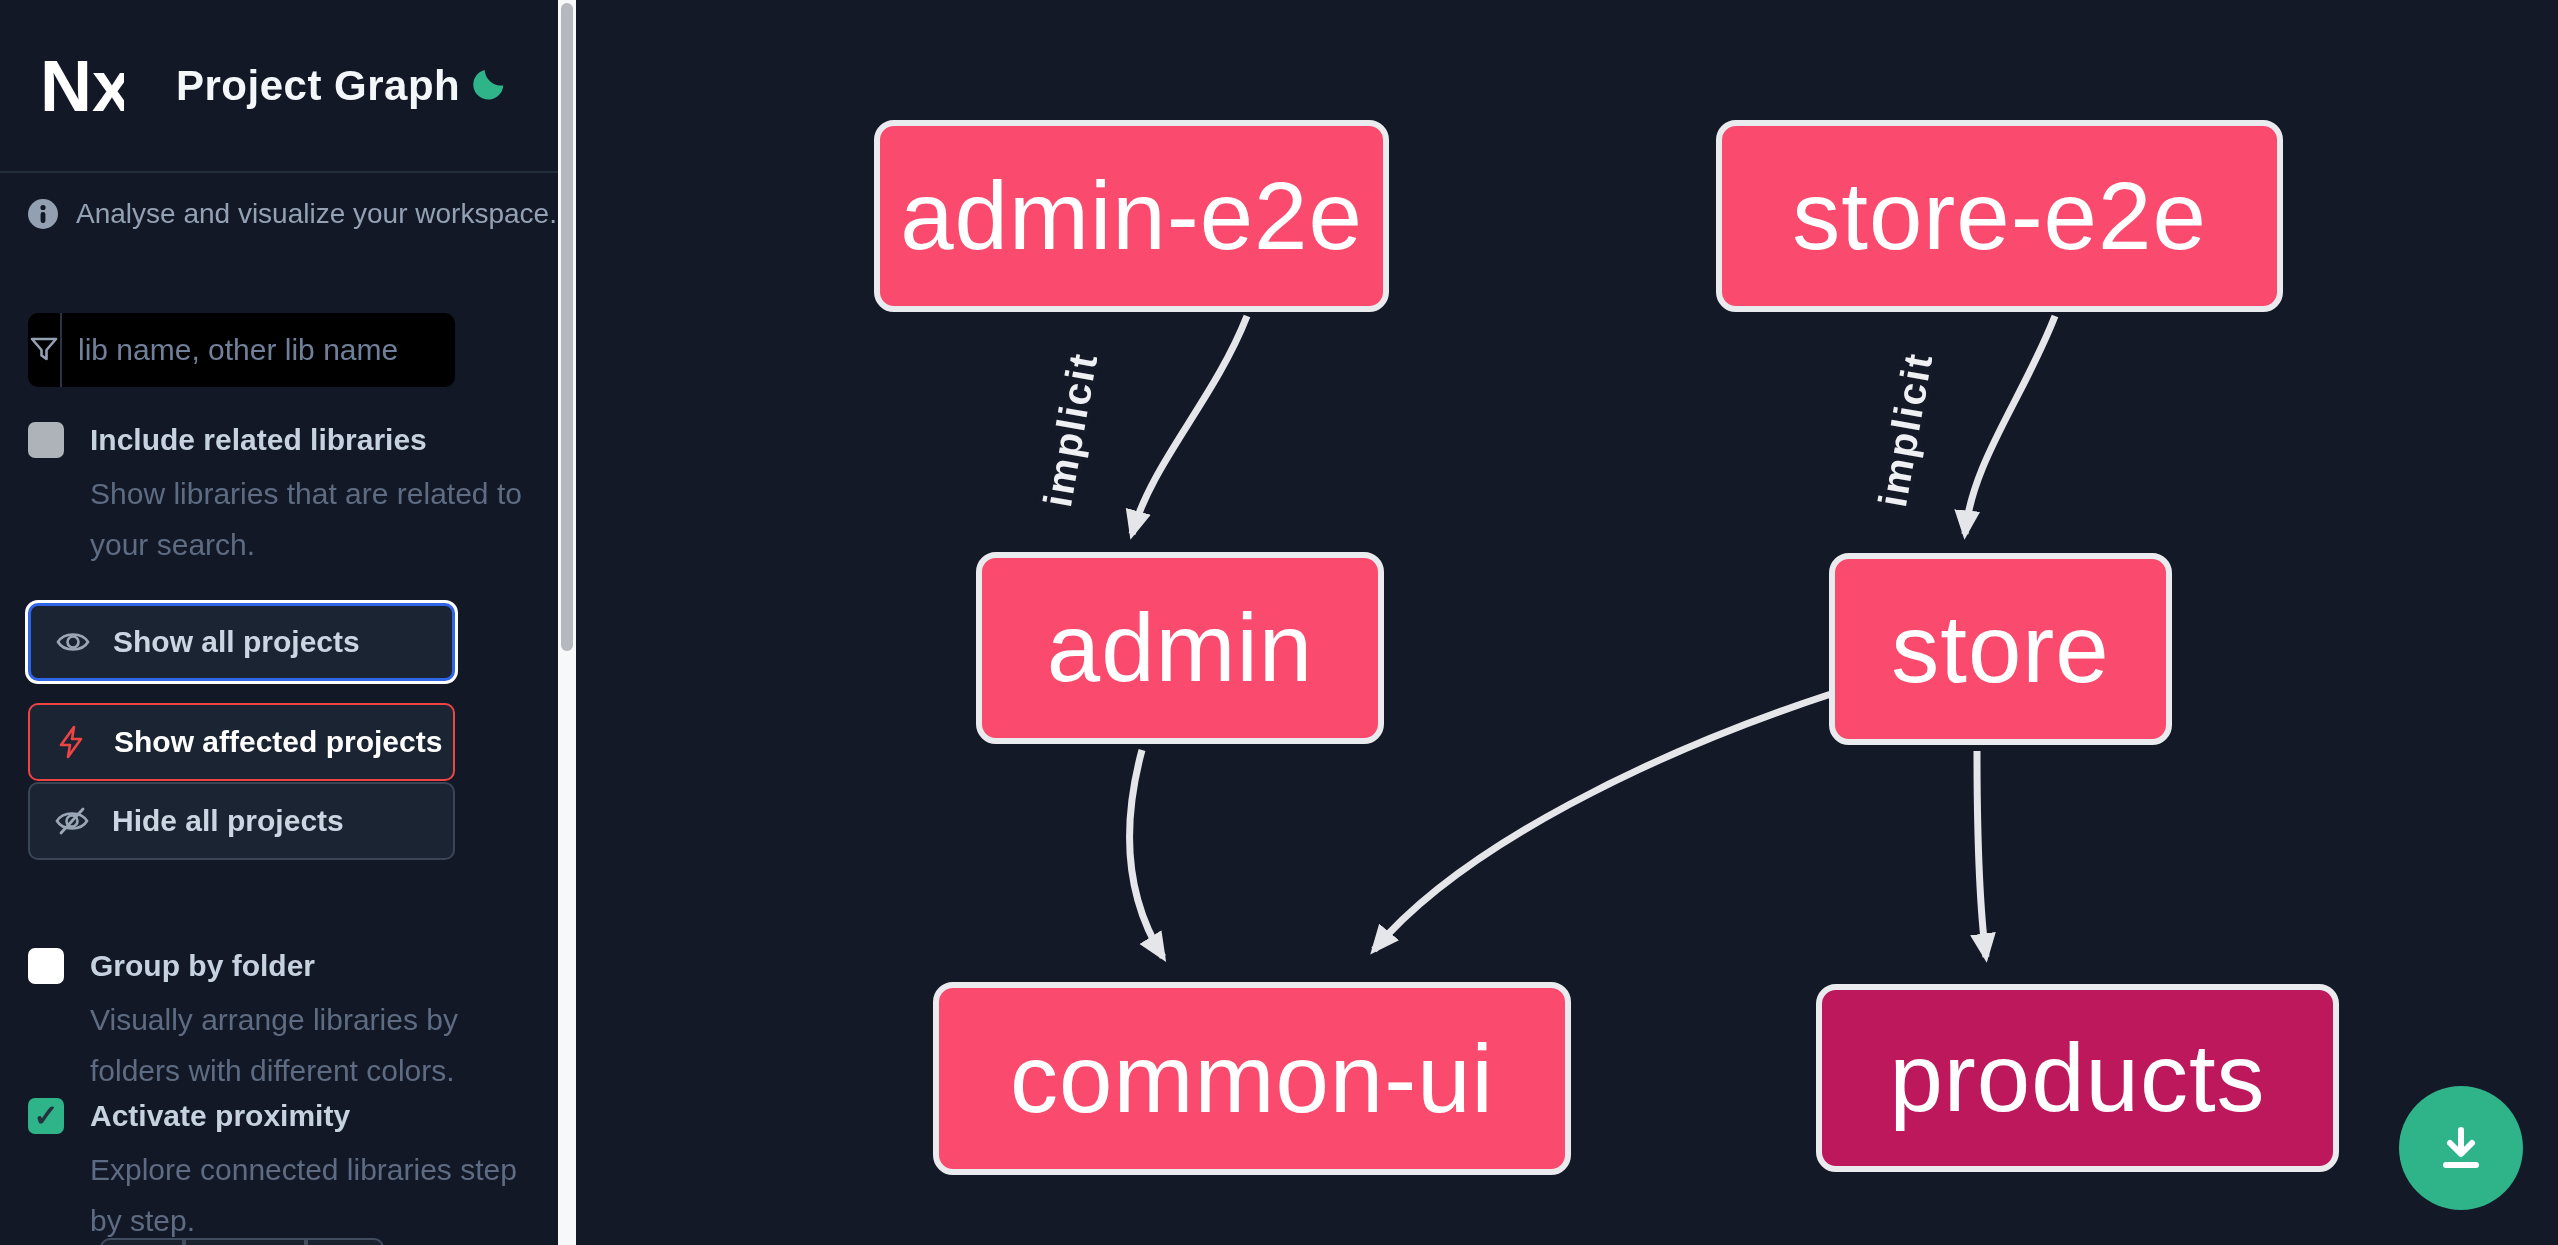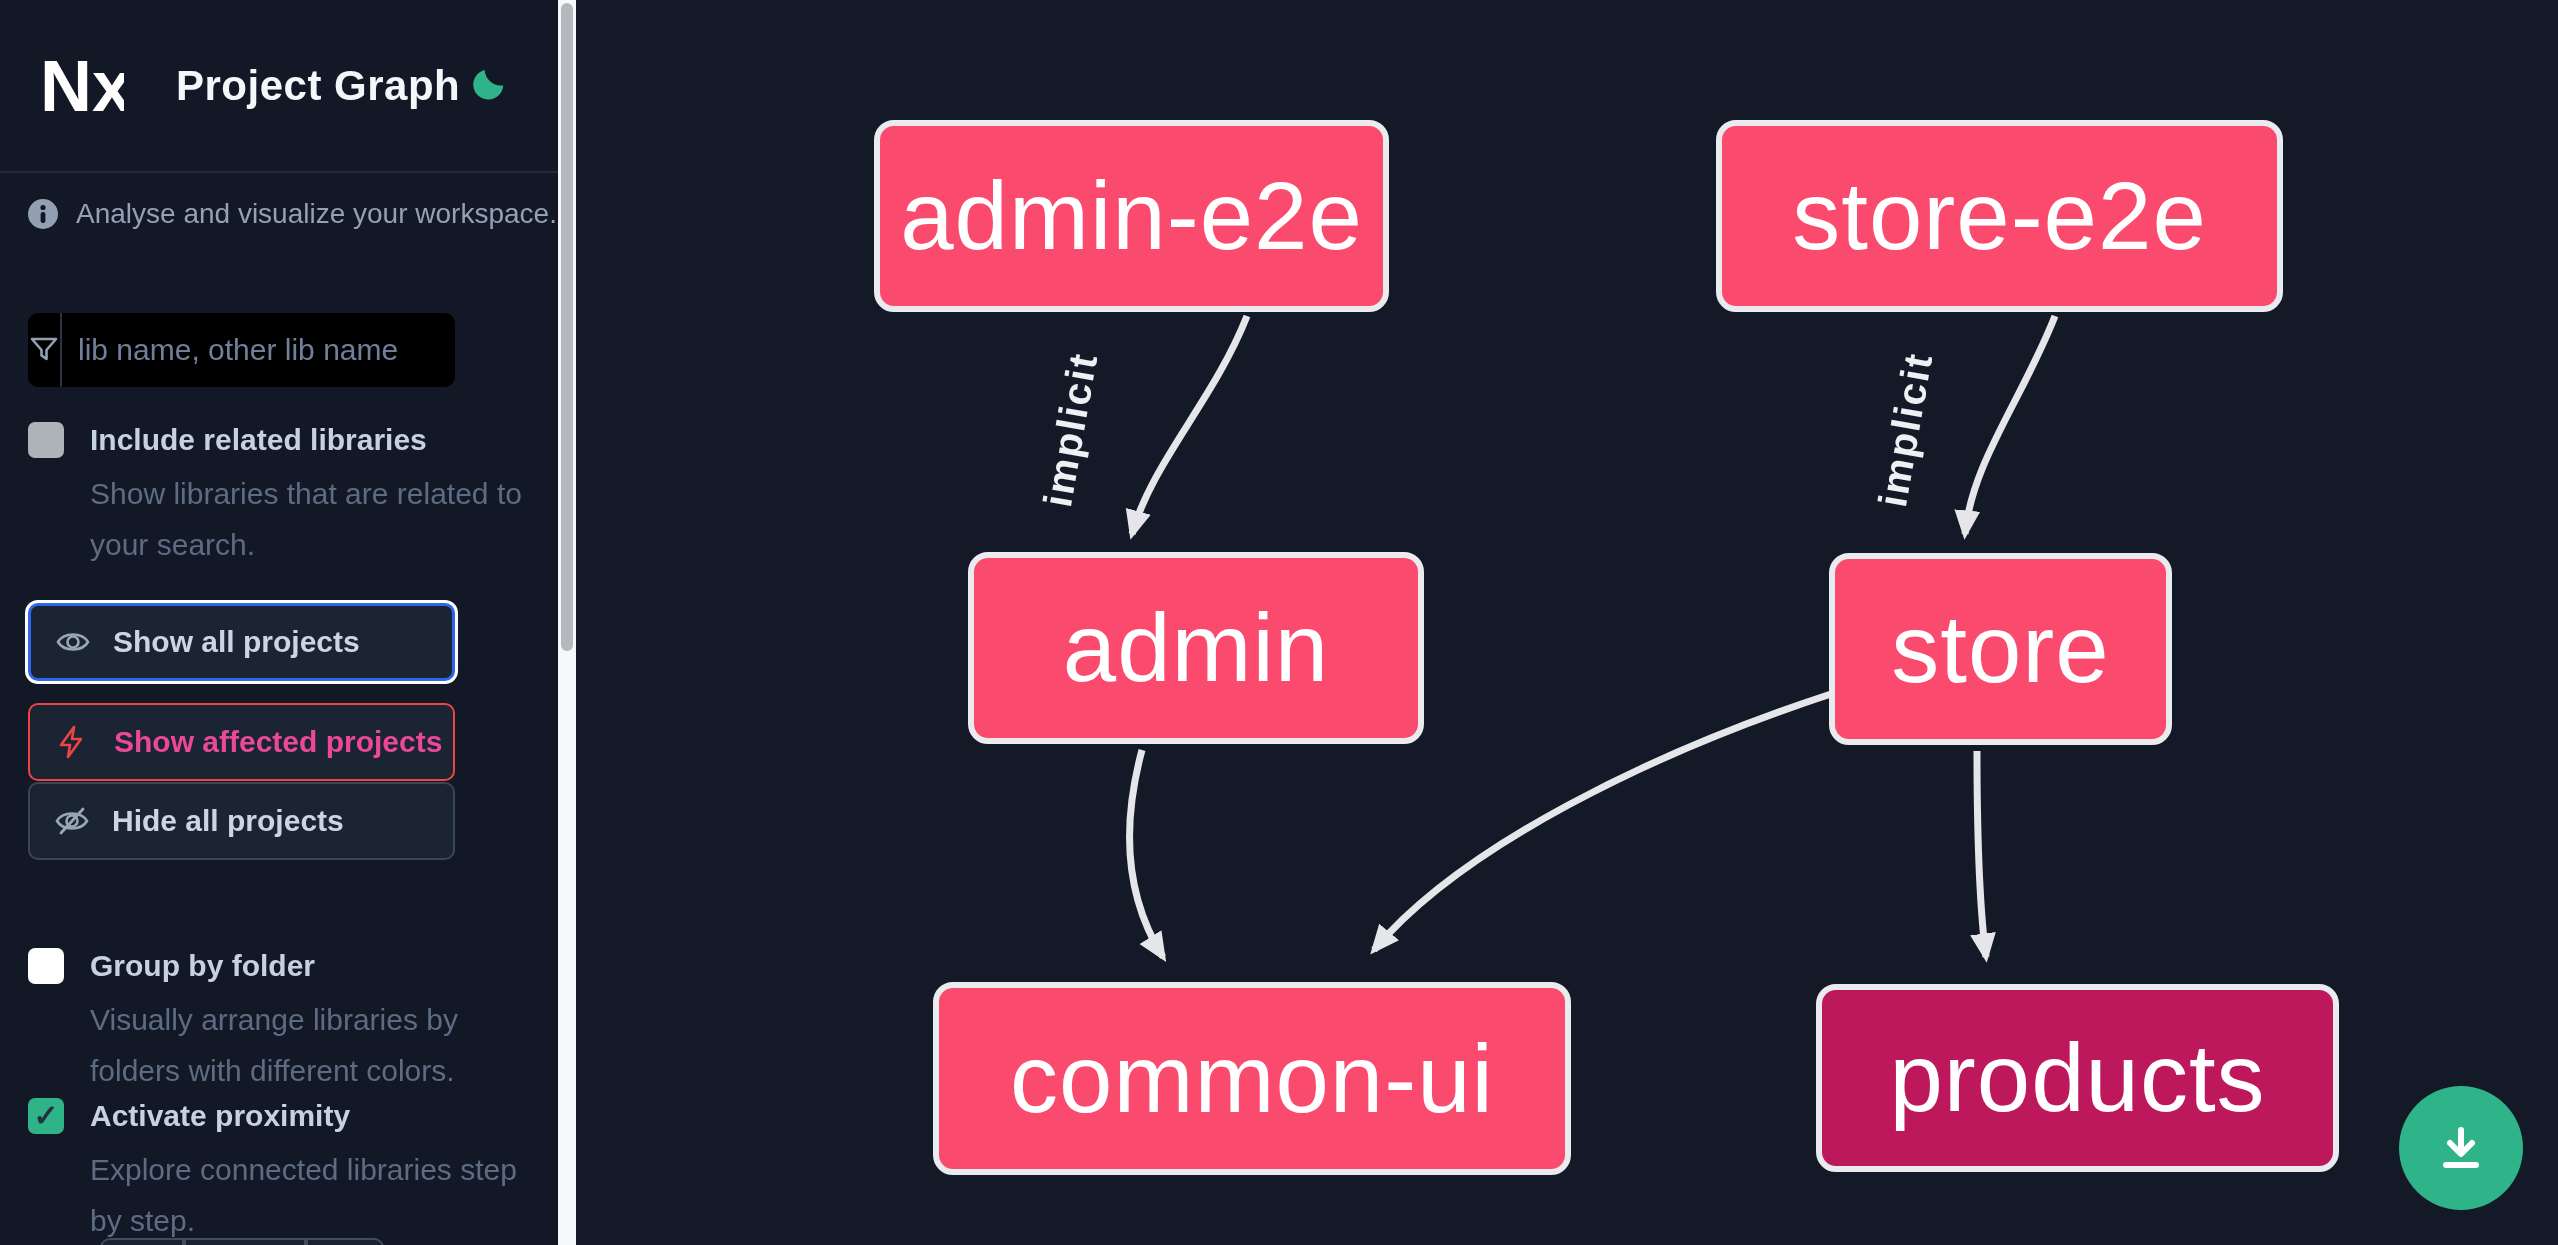--- a/index.html
+++ b/index.html
@@ -33,21 +33,21 @@
   .cb.muted { background:#aeb2b9; }
   .cb.checked { background:#2eb488; }
   .cb.checked::after { content:"✓"; color:#25313f; font-size:30px; font-weight:bold; line-height:1; }
   .opt-label { font-size:30px; font-weight:bold; color:#c7d2e0; line-height:40px; }
   .opt-desc { font-size:30px; color:#5d6c82; line-height:51px; margin-top:8px; width:432px; }
 
   .sb-btn { position:absolute; left:28px; width:427px; height:78px; border-radius:10px; background:#1b2433;
             display:flex; align-items:center; gap:22px; padding-left:24px; cursor:pointer;
             font-size:30px; font-weight:bold; color:#ccd6e2; border:2px solid #3a4556; }
   .btn-show-all { top:603px; border:3px solid #2f66e8; box-shadow:0 0 0 3px #ffffff; }
-  .btn-affected { top:703px; border:2px solid #ef4444; color:#ec4899;gap:24px; }
+  .btn-affected { top:703px; border:2px solid #ef4444; color:#ffffff;gap:24px; }
   .btn-hide { top:782px; }
   .sb-btn svg { width:36px; height:36px; flex:0 0 36px; }
 
   .stepper { position:absolute; left:100px; top:1238px; display:flex; }
   .stepper .seg { height:44px; background:#1a2230; border:2px solid #414c5e; border-bottom:none; }
   .seg1 { width:84px; border-radius:10px 0 0 0; }
   .seg2 { width:122px; border-left:none; }
   .seg3 { width:78px; border-left:none; border-radius:0 10px 0 0; }
 
   
@@ -56,21 +56,21 @@
 
   
   .graph { position:absolute; left:576px; top:0; width:1982px; height:1245px; background:#141927; }
   .graph svg.edges { position:absolute; left:0; top:0; }
   .node { position:absolute; display:flex; align-items:center; justify-content:center;
           border:6px solid #e9ebee; border-radius:20px; background:#fa4a6e; color:#ffffff;
           font-size:96px; letter-spacing:1px; cursor:pointer; }
   .node.gray { background:#be185d; }
   .n-admin-e2e { left:298px; top:120px; width:515px; height:192px; }
   .n-store-e2e { left:1140px; top:120px; width:567px; height:192px; }
-  .n-admin     { left:392px; top:552px; width:456px; height:192px; }
+  .n-admin     { left:400px; top:552px; width:408px; height:192px; }
   .n-store     { left:1253px; top:553px; width:343px; height:192px; }
   .n-common-ui { left:357px; top:982px; width:638px; height:193px; }
   .n-products  { left:1240px; top:984px; width:523px; height:188px; }
 
   .edge-label { font-family:"Liberation Sans",sans-serif; font-size:40px; font-weight:bold;
                 fill:#eef0f3; stroke:#151a28; stroke-width:9px; paint-order:stroke; letter-spacing:2px; }
 
   .fab { position:absolute; left:1823px; top:1086px; width:124px; height:124px; border-radius:50%;
          background:#2eb488; display:flex; align-items:center; justify-content:center; cursor:pointer; }
 </style>

